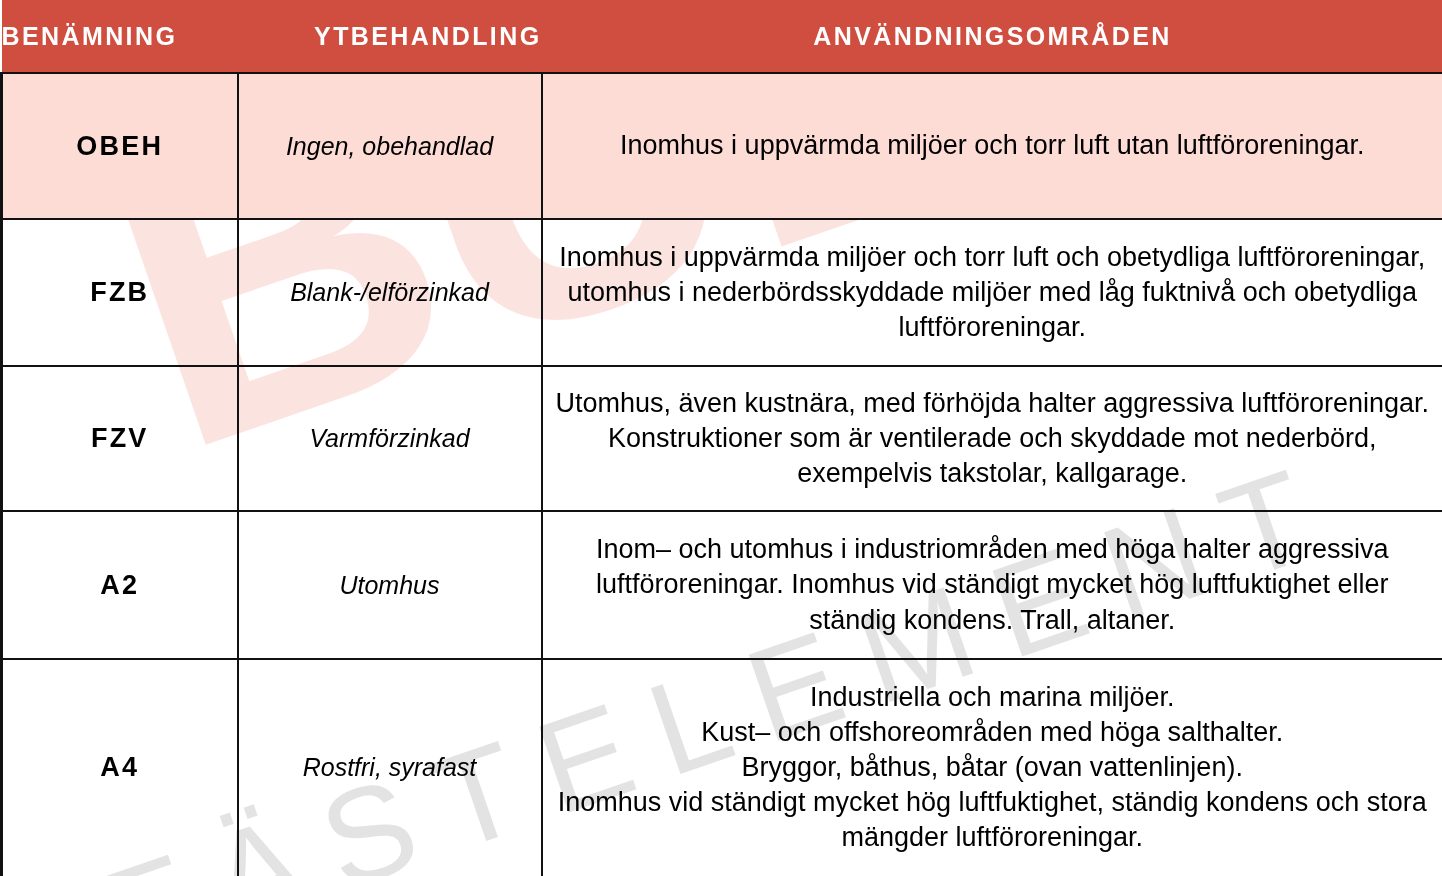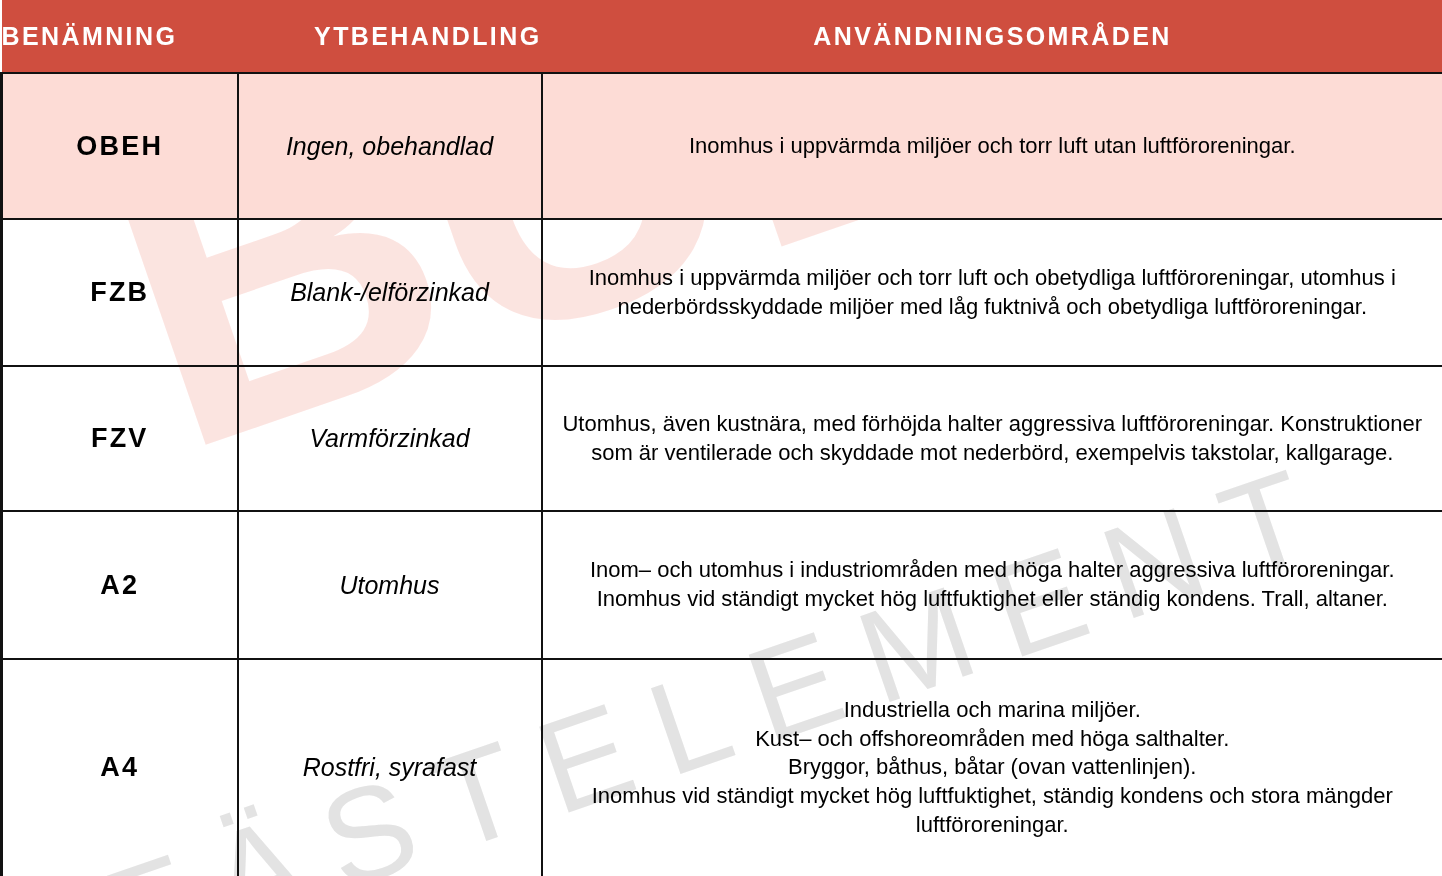--- a/index.html
+++ b/index.html
@@ -114,21 +114,21 @@
     width: 304px;
     text-align: center;
     font-size: 25px;
     font-style: italic;
     font-family: "Liberation Sans", sans-serif;
     margin-left: 28px;
   }
   td.cell-anvandning {
     width: 902px;
     text-align: center;
-    font-size: 22px;
+    font-size: 27px;
     line-height: 1.30;
     font-family: "Liberation Sans", sans-serif;
     white-space: pre-line;
   }
 
   tbody tr.r-obeh { height: 146px; }
   tbody tr.r-fzb  { height: 147px; }
   tbody tr.r-fzv  { height: 145px; }
   tbody tr.r-a2   { height: 148px; }
   tbody tr.r-a4   { height: 218px; }

